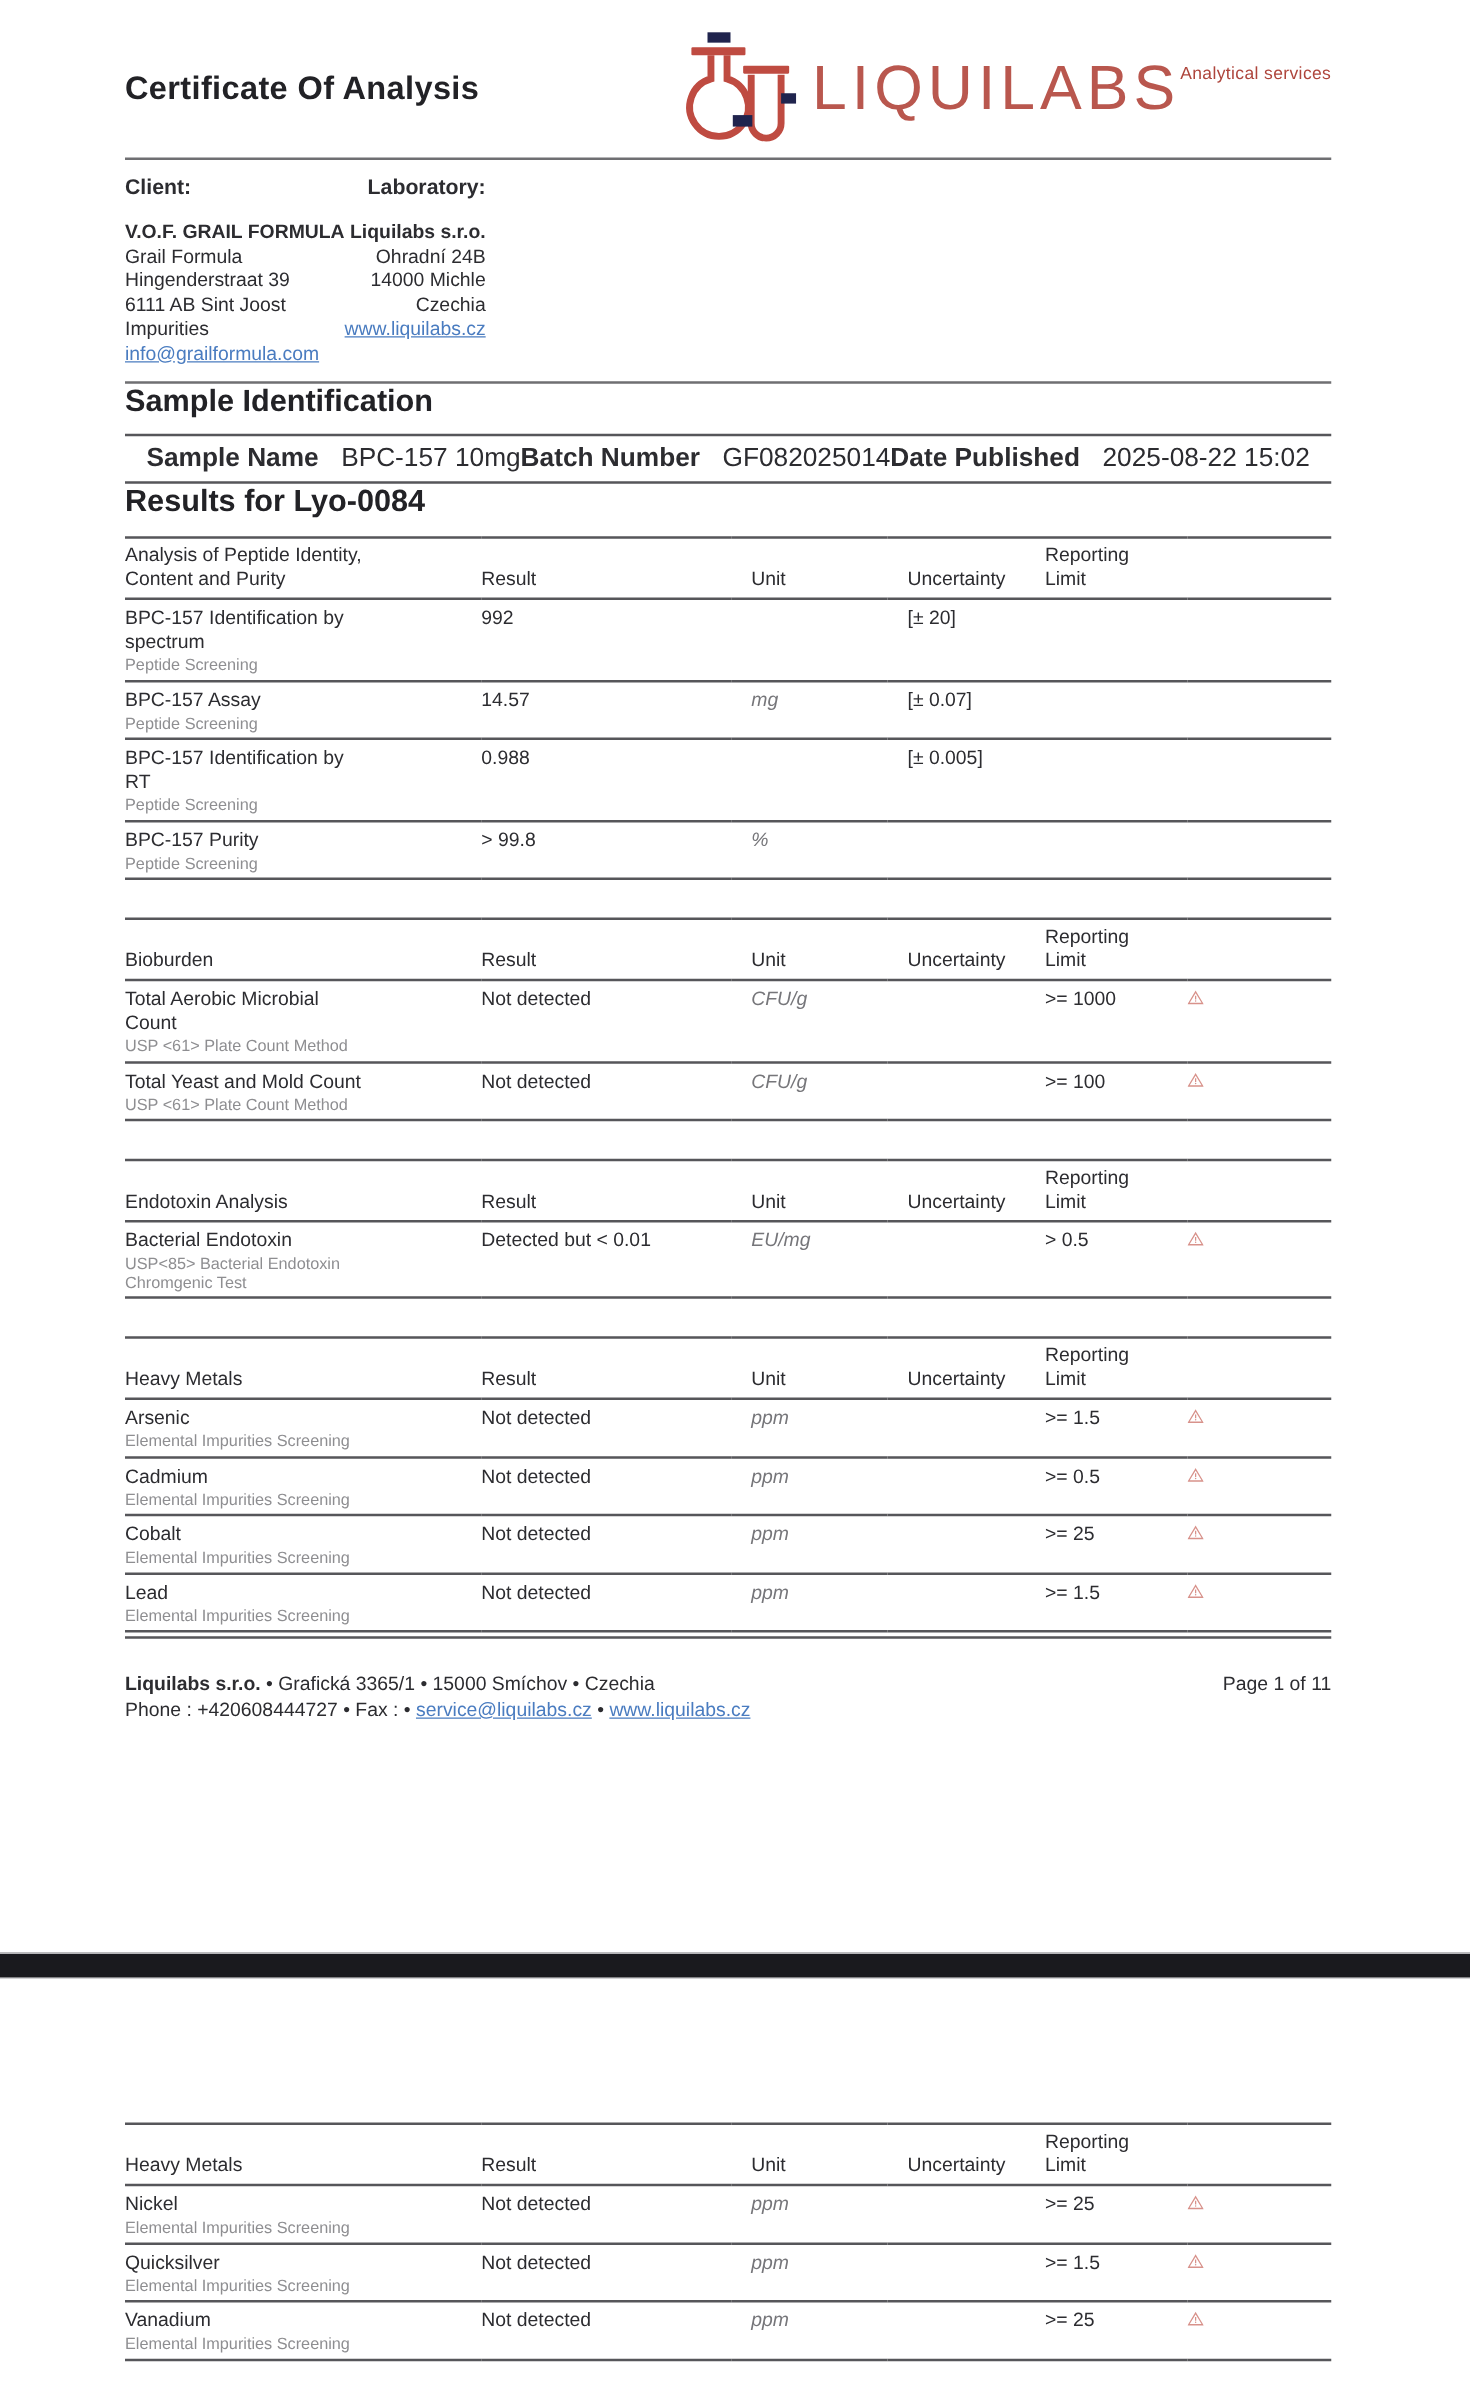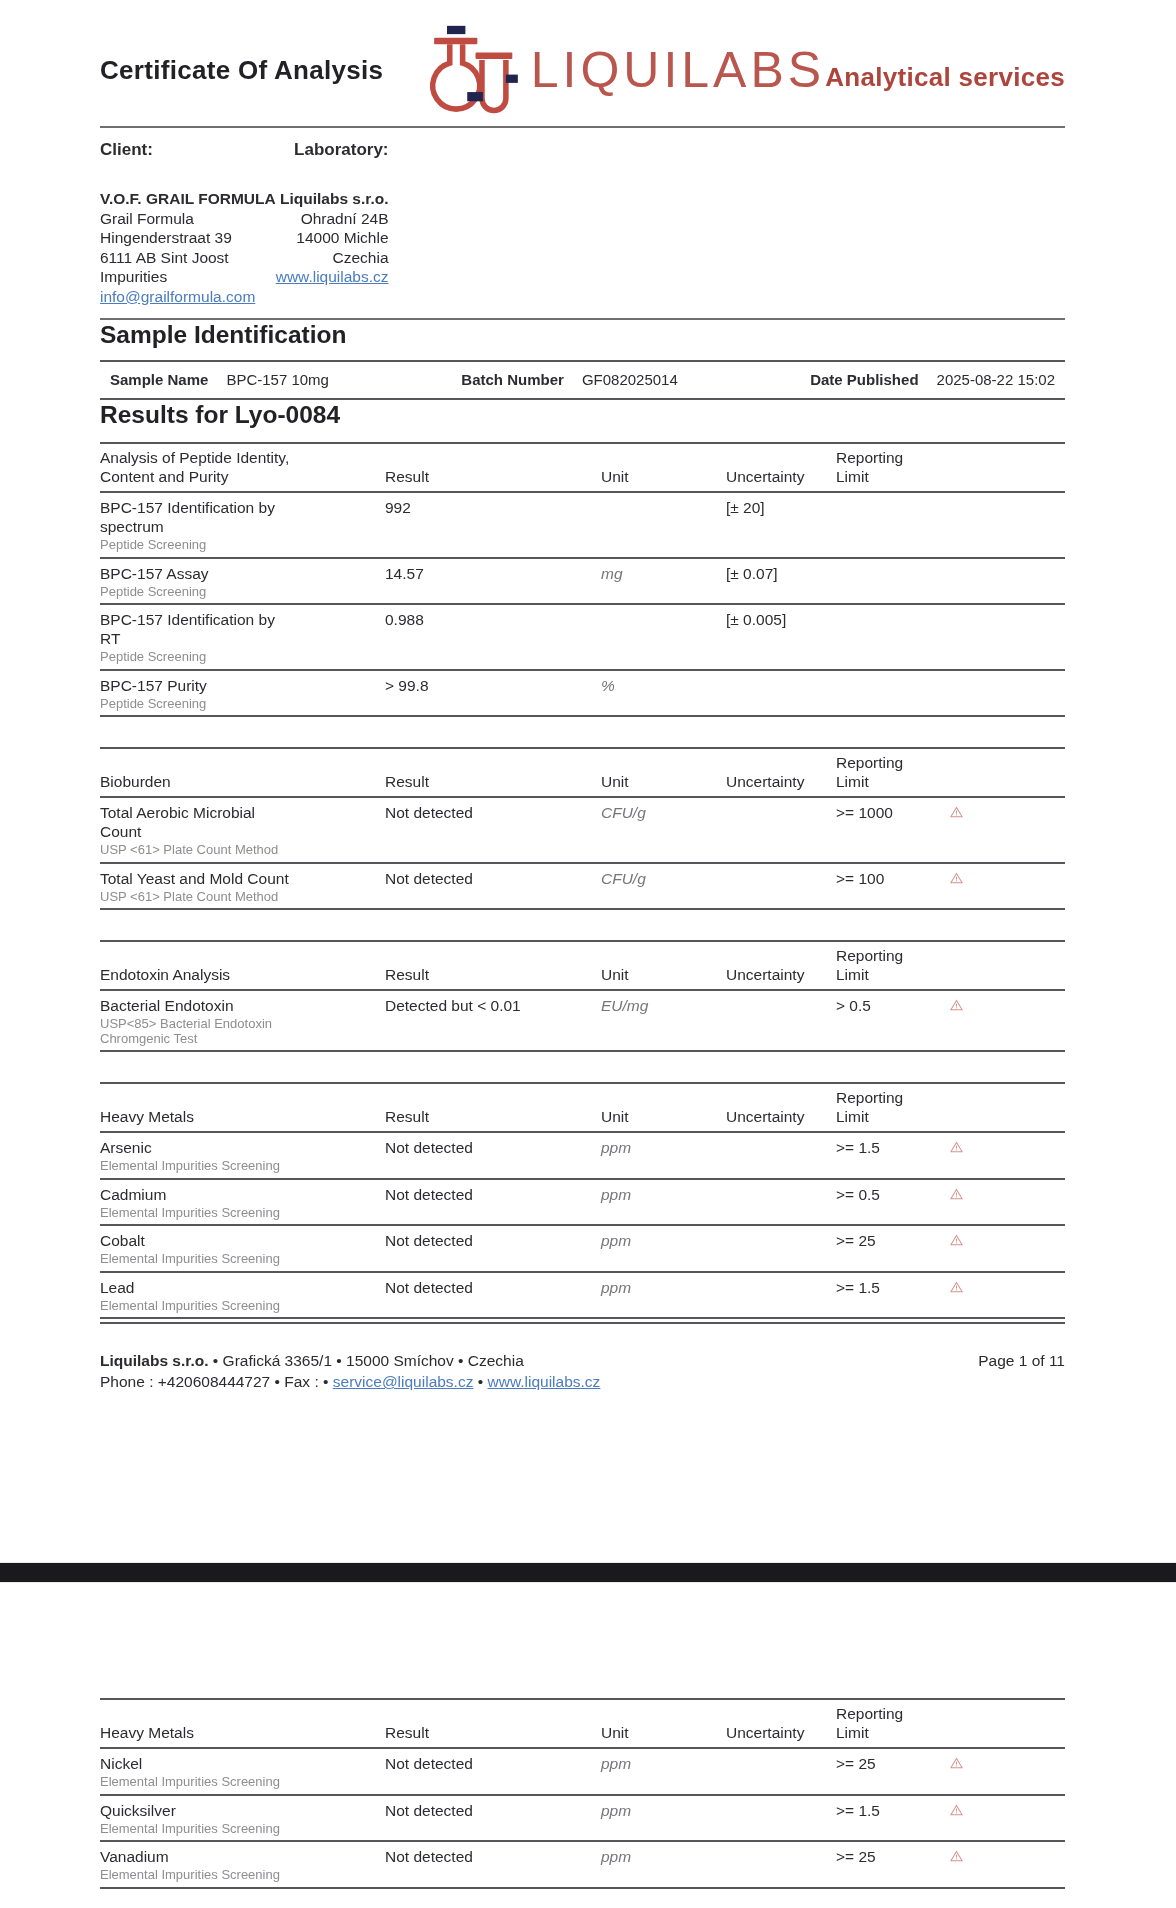--- a/index.html
+++ b/index.html
@@ -54,33 +54,33 @@
   .logo{display:flex;align-items:center;gap:12px;}
   .logo-text{display:flex;}
   .logo-word{
     font-size:50px;
     line-height:1;
     letter-spacing:4px;
     font-weight:400;
     color:var(--wordmark);
   }
   .logo-sub{
-    font-size:26px;
-    font-weight:700;
-    margin-top:17px;
+    font-size:14px;
+    font-weight:400;
+    margin-top:5px;
     color:var(--logo-sub);
     letter-spacing:.3px;
   }
   .rule{border:none;border-top:2px solid #6f6f72;margin:0;}
   .rule2{margin-top:12px;}
 
   
   .parties{display:flex;justify-content:flex-start;margin-top:12px;}
   .party-heading{font-size:17px;font-weight:700;line-height:20px;}
-  .addr{margin-top:29px;font-size:15.5px;line-height:19.5px;}
+  .addr{margin-top:16px;font-size:15.5px;line-height:19.5px;}
   .addr .strong{font-weight:700;}
   .lab-col{text-align:right;}
   a{color:var(--link);text-decoration:underline;cursor:pointer;}
 
   h2.section-heading{
     margin:0;
     font-size:24.5px;
     line-height:30px;
     font-weight:700;
     color:#222226;
@@ -88,22 +88,22 @@
   .h-sample{margin-top:142px;}
   .h-results{margin-top:24px;}
 
   
   .sample-row{
     margin-top:10px;
     border-top:2px solid var(--border);
     border-bottom:2px solid var(--border);
     padding:8px 10px;
     display:flex;
-    justify-content:space-between;
-    font-size:15px;
+    justify-content:center;
+    font-size:21px;
     line-height:20px;
   }
   .pair{display:flex;gap:18px;}
   .pair .lbl{font-weight:700;}
 
   
   .tbl-wrap{margin-top:30px;}
   .tbl-wrap.first{margin-top:12px;}
   table.results{
     width:100%;

